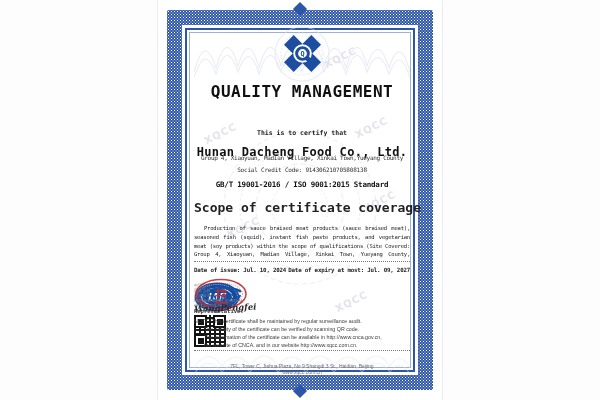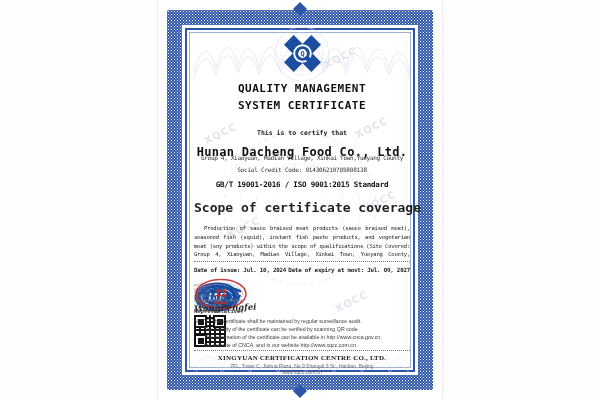--- a/index.html
+++ b/index.html
@@ -19,21 +19,21 @@
   .crest.top{top:4px}.crest.bottom{bottom:4px}
   
   .lace{position:absolute;left:36px;right:32px;opacity:.55;}
   .rosette{position:absolute;left:50%;transform:translateX(-50%);opacity:.5;}
   .wm{position:absolute;font:bold 10px "DejaVu Sans",sans-serif;color:#e2e3ec;
     transform:rotate(-27deg);letter-spacing:1px;}
   .content{position:absolute;left:36px;right:32px;top:0;bottom:0;z-index:2;}
   .content>div{position:absolute;left:0;right:0;}
   .ctr{text-align:center;white-space:nowrap;}
   .emblem{top:30px;text-align:center;}
-  .title{font-weight:bold;font-size:11px;letter-spacing:.5px;color:#101010;}
+  .title{font-weight:bold;font-size:16px;letter-spacing:.5px;color:#101010;}
   .t1{top:82px}.t2{top:99px}
   .reg{top:116px;text-align:right;font-size:7px;font-weight:bold;color:#222;white-space:nowrap;padding-right:2px;}
   .certify{top:129px;font-size:6.5px;font-weight:bold;color:#222;}
   .company{top:145px;font-size:12px;font-weight:bold;color:#111;letter-spacing:.3px;}
   .addr1{top:154px;font-size:6px;letter-spacing:-.3px;color:#333;}
   .social{top:166px;font-size:6px;letter-spacing:-.2px;color:#333;}
   .conform{top:184px;font-size:6.5px;font-weight:bold;color:#222;}
   .standard{top:180px;font-size:7.5px;font-weight:bold;letter-spacing:-.2px;color:#111;}
   .scopehead{top:200px;font-size:13px;font-weight:bold;color:#222;}
   .scopepara{top:224px;font-size:5.5px;line-height:8.8px;letter-spacing:-.2px;color:#222;
@@ -117,21 +117,20 @@
             <rect x="26" y="26" width="14" height="14" transform="rotate(45 33 33)"></rect>
           </g>
           <circle cx="24" cy="24" r="9.5" fill="#ffffff"></circle>
           <circle cx="24" cy="24" r="6" fill="#ffffff" stroke="#1c4da1" stroke-width="3"></circle>
           <rect x="27" y="27" width="5" height="5" fill="#1c4da1" transform="rotate(45 29.5 29.5)"></rect>
           <text x="24" y="26.8" text-anchor="middle" font-size="7" font-weight="bold" fill="#1c4da1" font-family="DejaVu Sans Mono, monospace">Q</text>
         </svg>
       </div>
 
       <div class="title t1 ctr">QUALITY MANAGEMENT</div>
-      <div class="title t2 ctr">SYSTEM CERTIFICATE</div>
 
 
       <div class="certify ctr">This is to certify that</div>
       <div class="company ctr">Hunan Dacheng Food Co., Ltd.</div>
       <div class="addr1 ctr">Group 4, Xiaoyuan, Madian Village, Xinkai Town,Yueyang County</div>
       <div class="social ctr">Social Credit Code: 914306210705808138</div>
 
       <div class="standard ctr">GB/T 19001-2016 / ISO 9001:2015 Standard</div>
 
       <div class="scopehead ctr">Scope of certificate coverage</div>
@@ -187,18 +186,17 @@
           <i class="f3"></i>
         </div>
       <div class="notes">
         <div>NOTE: This certificate shall be maintained by regular surveillance audit.</div>
         <div>The validity of the certificate can be verified by scanning QR code.</div>
         <div>The information of the certificate can be available in http://www.cnca.gov.cn,</div>
         <div>the website of CNCA, and in our website http://www.xqcc.com.cn.</div>
       </div>
 
       <div class="dotted2"></div>
-      <div class="org ctr">XINGYUAN CERTIFICATION CENTRE CO., LTD.</div>
       <div class="orgaddr ctr">7FL, Tower C, Jiahua Plaza, No.9 Shangdi 3 St., Haidian, Beijing</div>
       <div class="web ctr">www.xqcc.com.cn</div>
     </div>
   </div>
 </div>
 
 </body></html>

